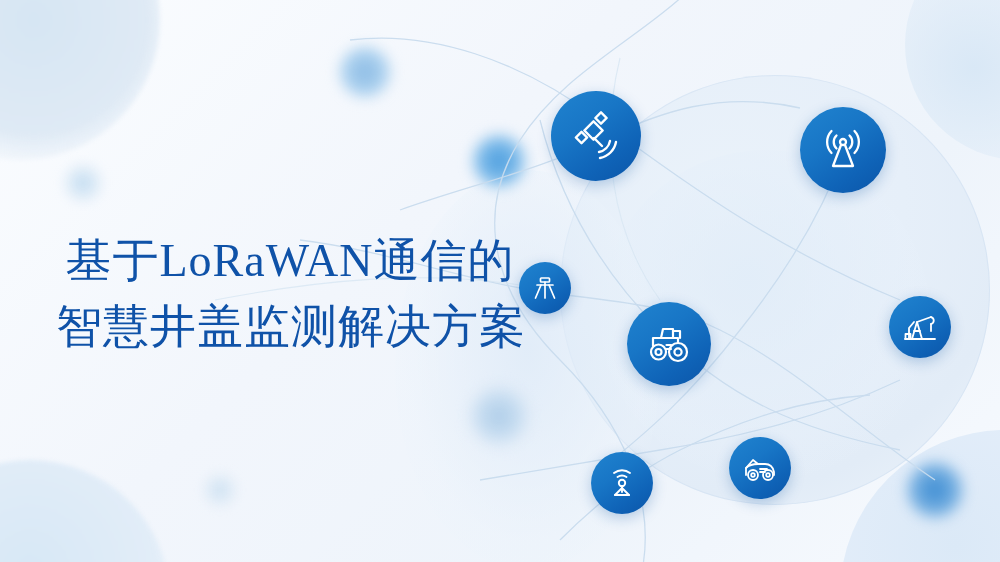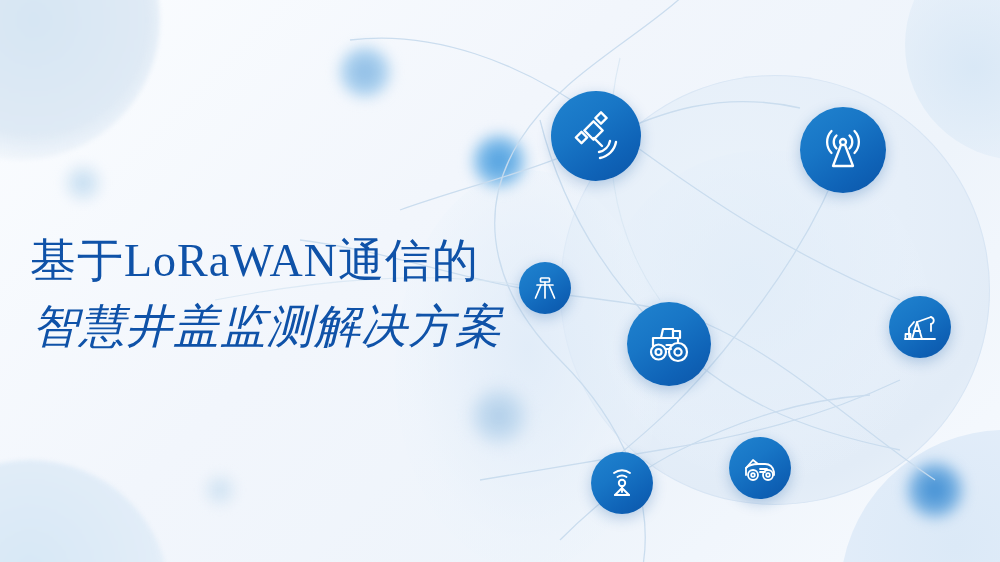--- a/index.html
+++ b/index.html
@@ -110,32 +110,32 @@
     box-shadow: 0 4px 14px rgba(20,90,165,0.28);
   }
   .node svg { display: block; }
 
   
   .title-block {
     position: absolute;
     left: 30px;
     top: 228px;
     width: 520px;
+    text-align: center;
   }
   .title-line {
     color: #0f52a8;
     font-size: 46px;
     line-height: 66px;
     letter-spacing: 1px;
     white-space: nowrap;
     font-family: "Liberation Serif", "DejaVu Serif", serif;
   }
   .title-line.second {
     padding-left: 2px;
-    font-style: italic;
   }
 </style>
 </head>
 <body>
 
 <div id="slide">
 
   <div class="blob blob-tl"></div>
   <div class="blob blob-bl"></div>
 

